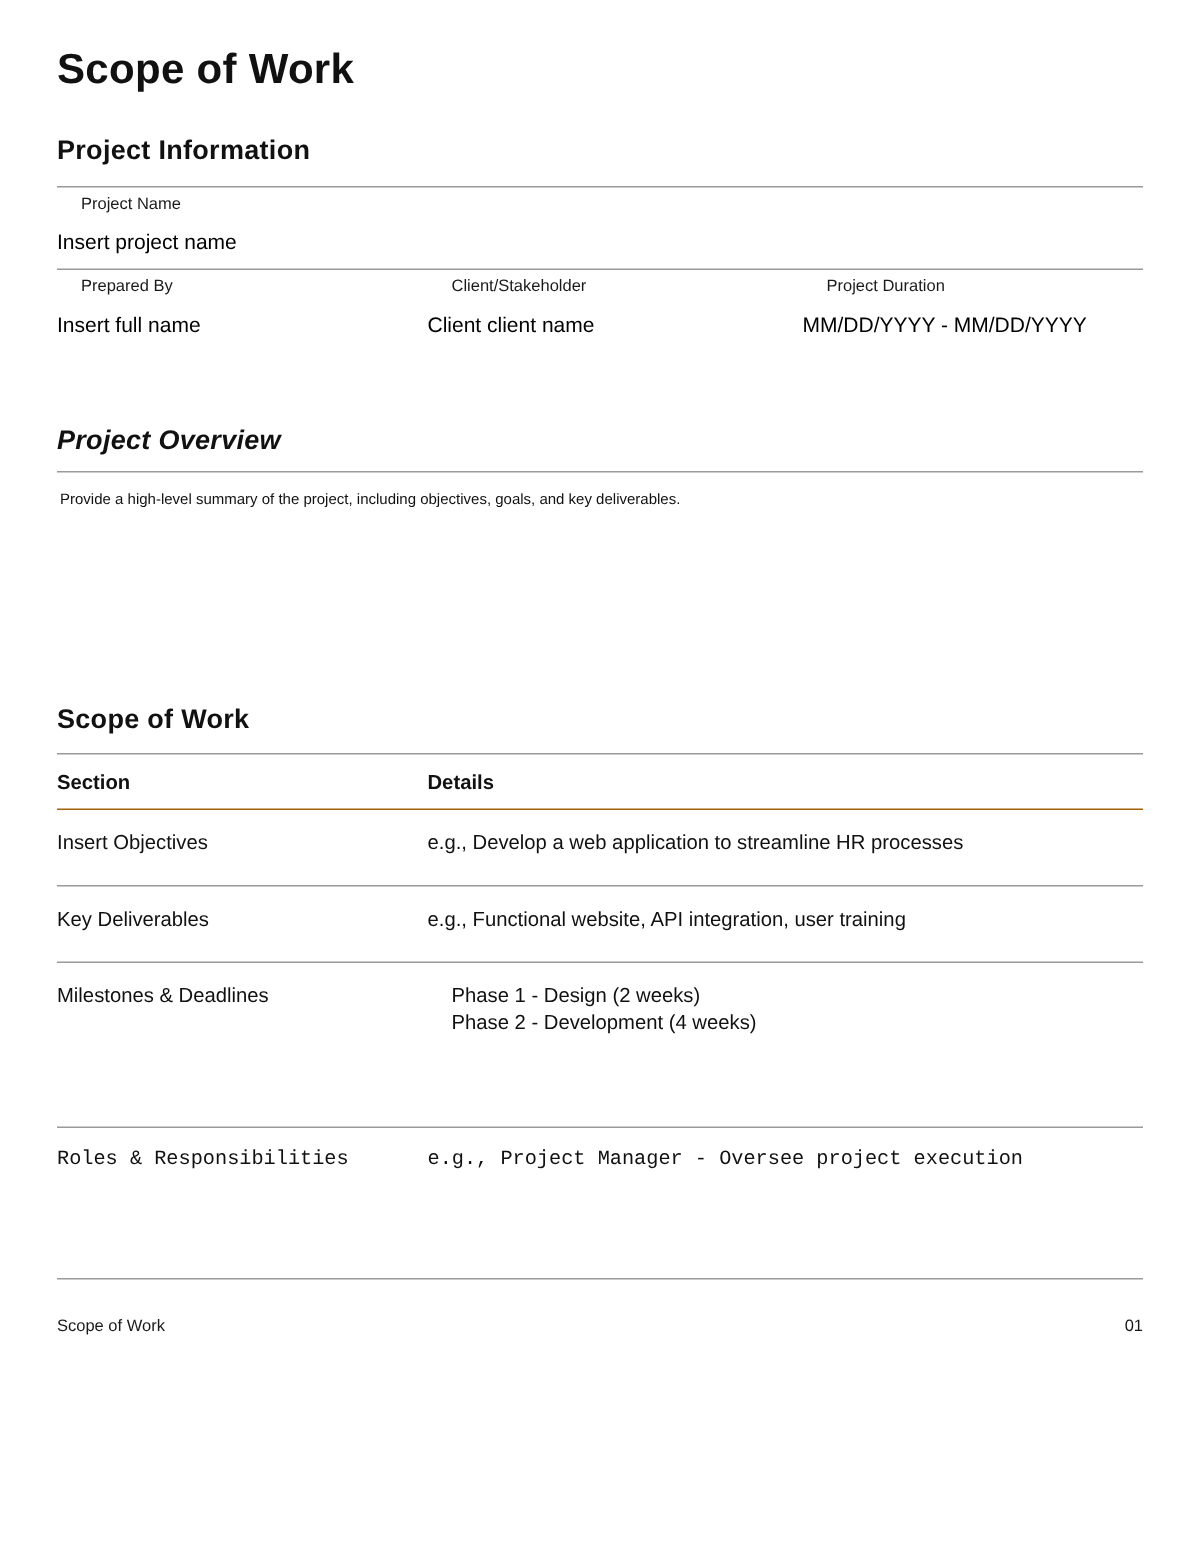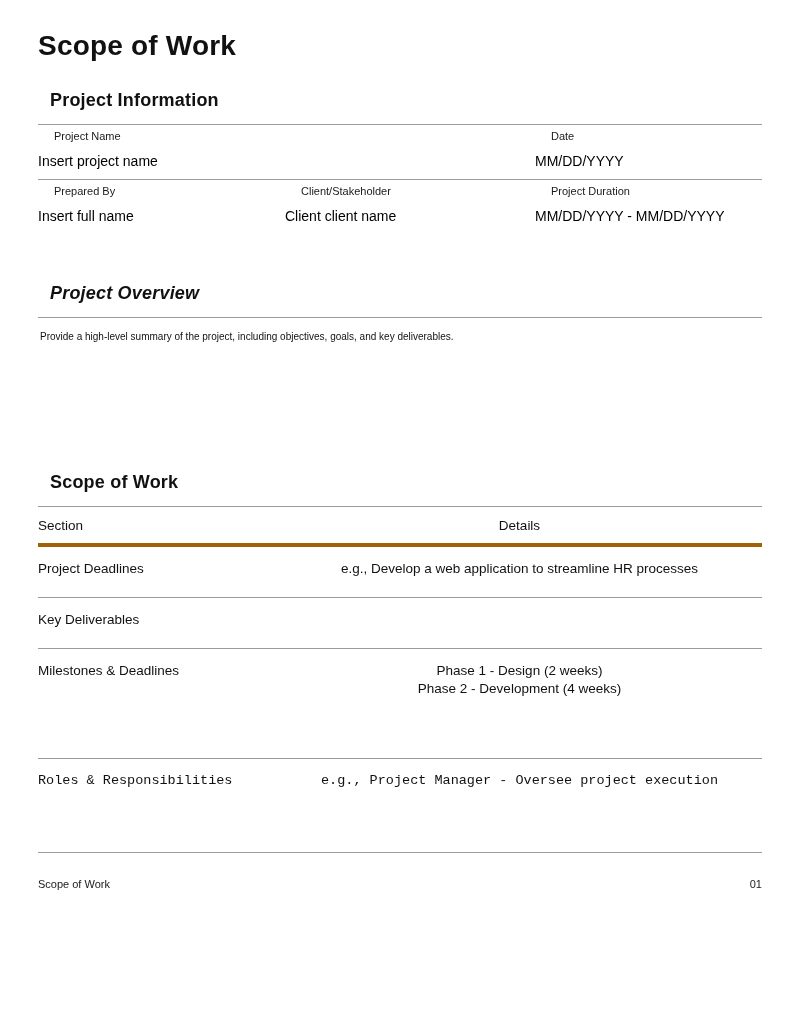--- a/index.html
+++ b/index.html
@@ -25,21 +25,21 @@
   }
   .doc-title {
     margin: 0;
     padding-top: 31px;
     font-size: 28px;
     line-height: 1.1;
     font-weight: 700;
     letter-spacing: 0.2px;
   }
   .section-heading {
-    margin: 12px;
+    margin: 0;
     font-size: 18px;
     line-height: 1.2;
     font-weight: 700;
     letter-spacing: 0.2px;
   }
   .heading-project-info { margin-top: 28px; }
   .heading-overview     { margin-top: 49px; font-style: italic; }
   .heading-sow          { margin-top: 128px; }
 
   
@@ -77,37 +77,37 @@
     line-height: 1.4;
     color: #111111;
   }
 
   
   .sow-table { margin-top: 11px; }
   .sow-header {
     display: grid;
     grid-template-columns: 247px 1fr;
     border-top: 1px solid #9a9a9a;
-    border-bottom: 4px solid #a16207;
+    border-bottom: 1px solid #a16207;
     padding: 11px 0 10px;
     font-size: 13.5px;
-    font-weight: 400;
+    font-weight: 700;
   }
   .sow-row {
     display: grid;
     grid-template-columns: 247px 1fr;
     border-bottom: 1px solid #9a9a9a;
     padding: 13px 0 19px;
     font-size: 13.5px;
     line-height: 1.35;
   }
-  .sow-row.tall { padding-bottom: 60px; }
+  .sow-row.tall { padding-bottom: 60px; gap: 16px; }
   .sow-row.last { border-bottom: none; font-family: Liberation Mono, monospace; }
   .cell-section { padding-right: 16px; }
-  .cell-details { padding-right: 8px; text-align: center; }
+  .cell-details { padding-right: 8px; }
 
   
   .footer {
     position: absolute;
     left: 38px;
     right: 38px;
     bottom: 0;
     border-top: 1px solid #9a9a9a;
     padding: 25px 0 13px;
     display: flex;
@@ -126,24 +126,20 @@
 
   <section>
     <h2 class="section-heading heading-project-info">Project Information</h2>
 
     <div class="info-grid">
       <div class="info-row">
         <div class="info-cell span-2">
           <div class="field-label">Project Name</div>
           <div class="field-value">Insert project name</div>
         </div>
-        <div class="info-cell">
-          <div class="field-label">Date</div>
-          <div class="field-value">MM/DD/YYYY</div>
-        </div>
       </div>
 
       <div class="info-row">
         <div class="info-cell">
           <div class="field-label">Prepared By</div>
           <div class="field-value">Insert full name</div>
         </div>
         <div class="info-cell">
           <div class="field-label">Client/Stakeholder</div>
           <div class="field-value">Client client name</div>
@@ -165,28 +161,31 @@
   <section>
     <h2 class="section-heading heading-sow">Scope of Work</h2>
 
     <div class="sow-table">
       <div class="sow-header">
         <div class="cell-section">Section</div>
         <div class="cell-details">Details</div>
       </div>
 
       <div class="sow-row">
-        <div class="cell-section">Project Deadlines</div>
+        <div class="cell-section">Insert Objectives</div>
         <div class="cell-details">
           <div class="detail-line">e.g., Develop a web application to streamline HR processes</div>
         </div>
       </div>
 
       <div class="sow-row">
         <div class="cell-section">Key Deliverables</div>
+        <div class="cell-details">
+          <div class="detail-line">e.g., Functional website, API integration, user training</div>
+        </div>
       </div>
 
       <div class="sow-row tall">
         <div class="cell-section">Milestones &amp; Deadlines</div>
         <div class="cell-details">
           <div class="detail-line">Phase 1 - Design (2 weeks)</div>
           <div class="detail-line">Phase 2 - Development (4 weeks)</div>
         </div>
       </div>
 

